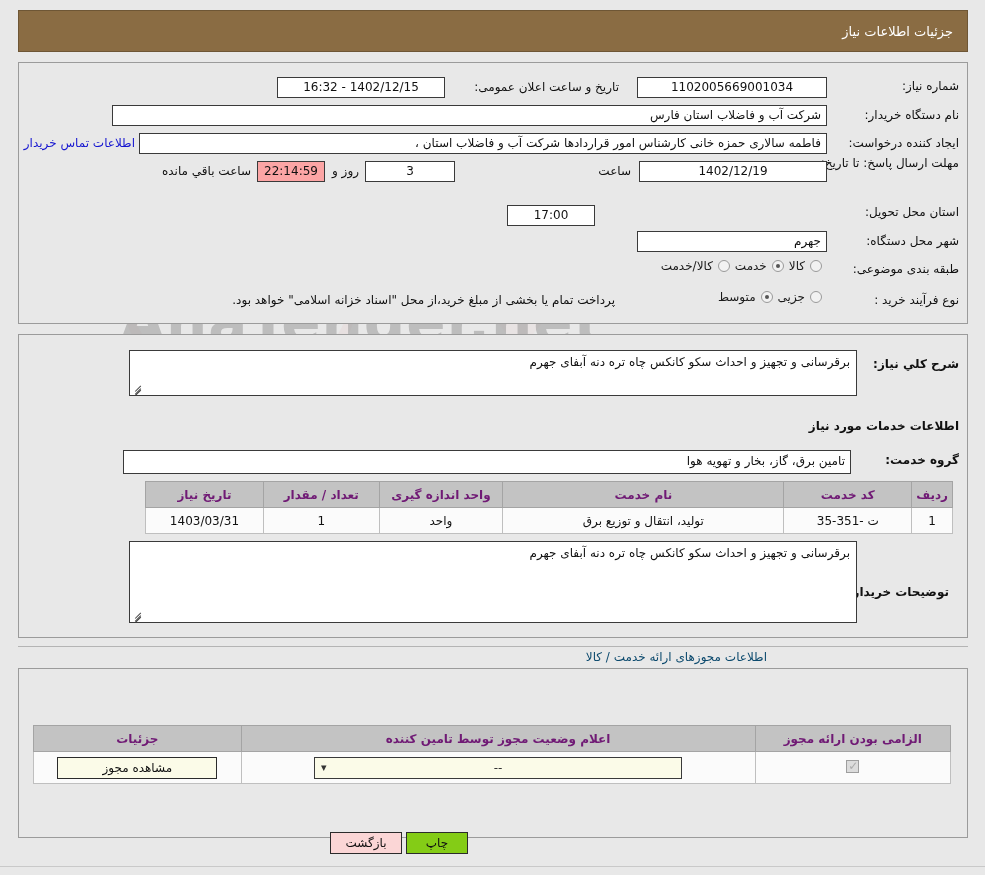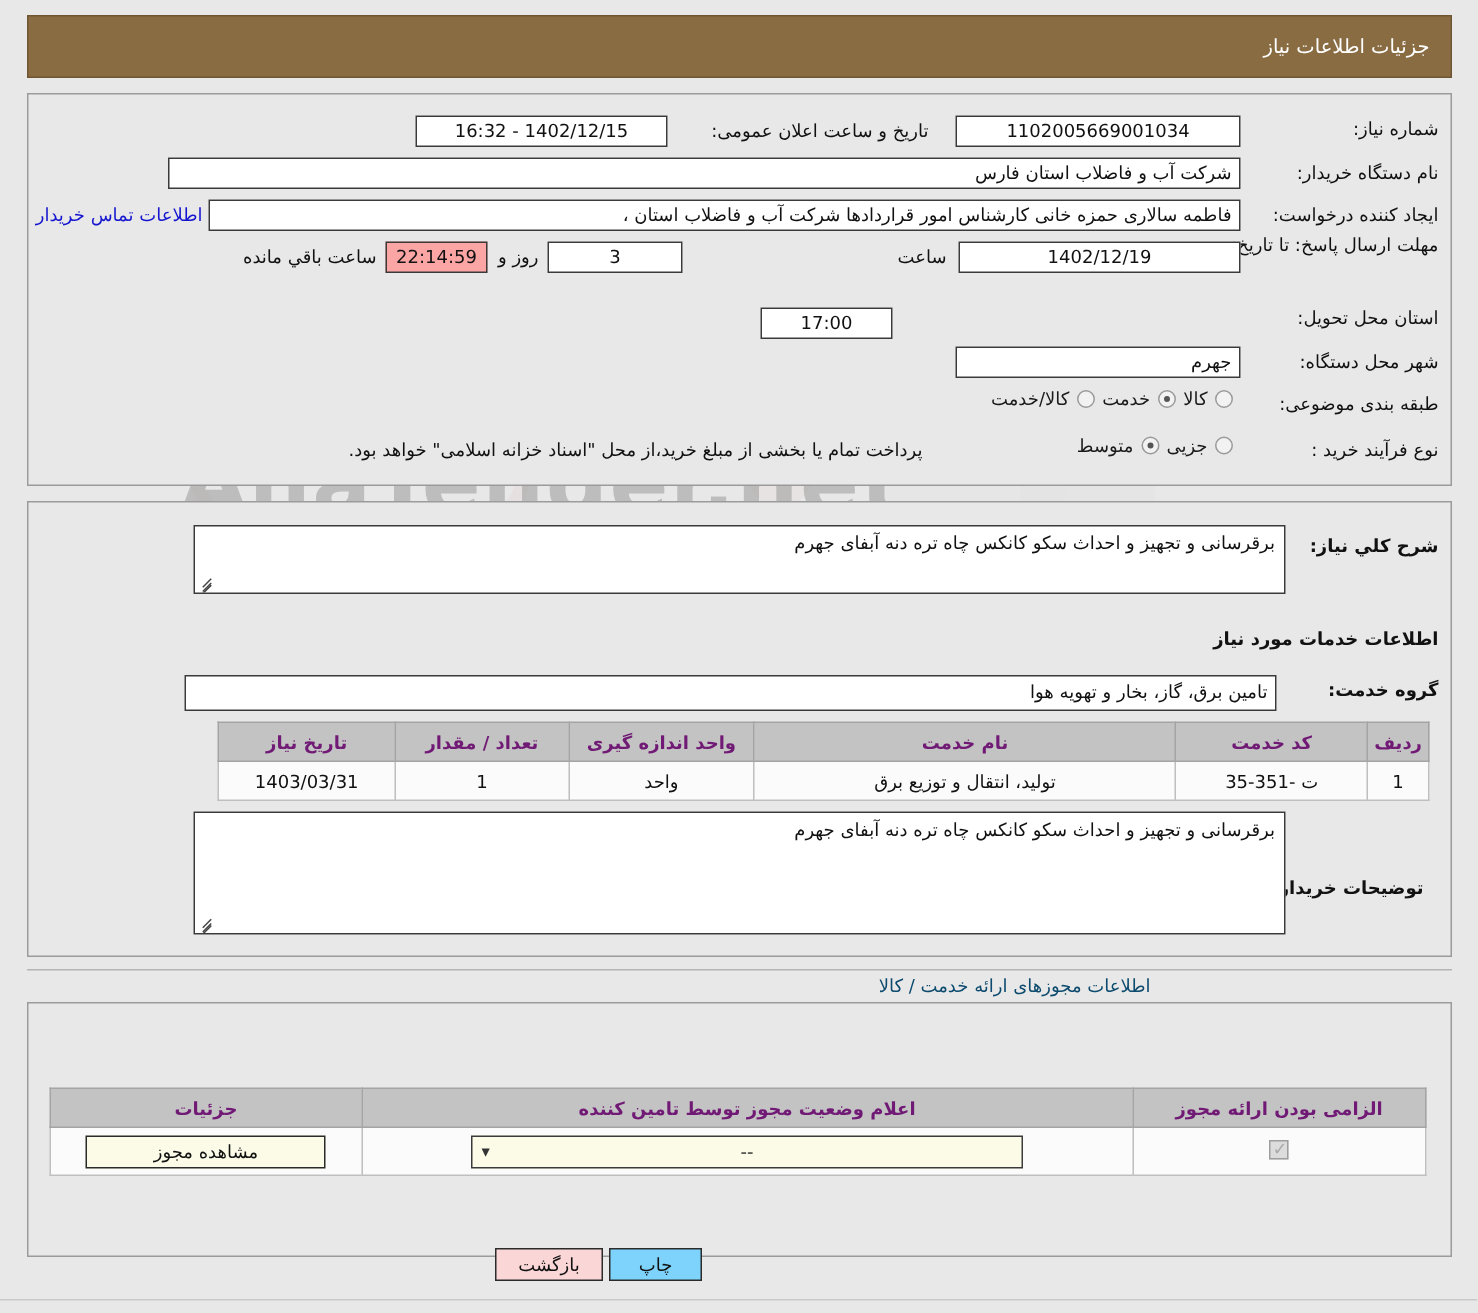--- a/index.html
+++ b/index.html
@@ -263,21 +263,21 @@
     position: absolute;
     left: 0; top: 832px;
     width: 798px;
     display: flex;
     justify-content: center;
     align-items: center;
     gap: 4px;
     direction: ltr;
   }
   .btn-print {
-    background: #7dd3fc;
+    background: #84cc16;
     border: 1px solid #2b2b2b;
     width: 62px; height: 22px;
     line-height: 20px;
     text-align: center;
     font-size: 12px;
     cursor: pointer;
     color: #111;
   }
   .btn-back {
     background: #fbd6d6;

